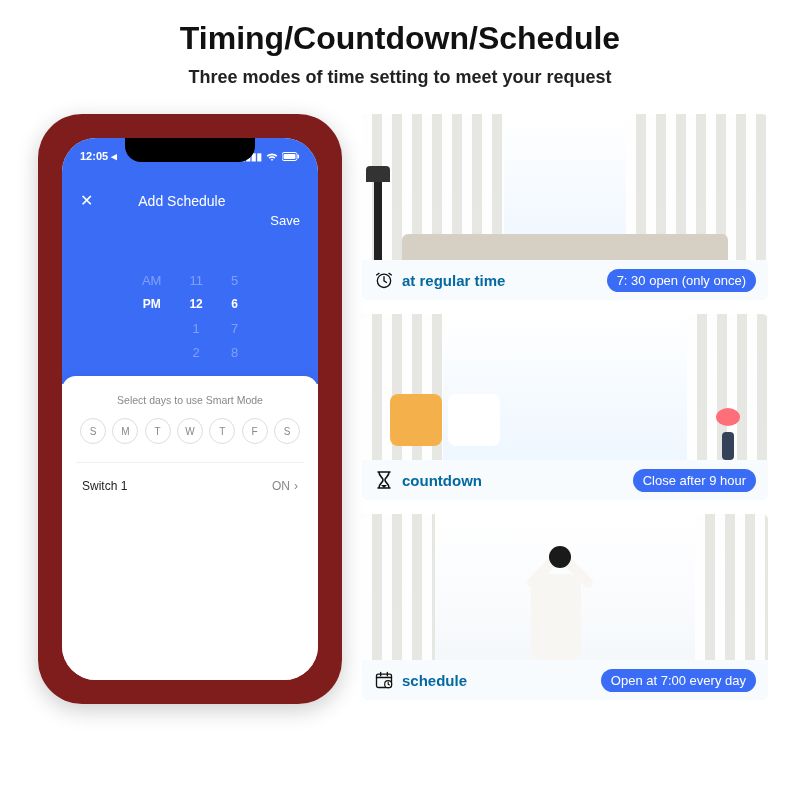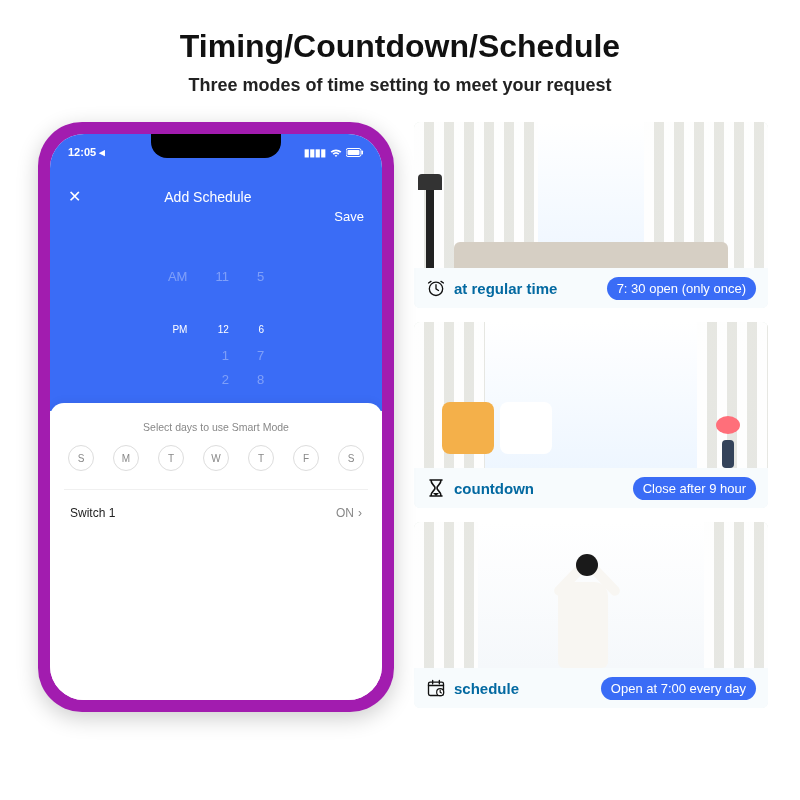--- a/index.html
+++ b/index.html
@@ -12,41 +12,40 @@
     position: relative;
   }
   .page {
     padding: 20px 32px;
   }
   .headline {
     text-align: center;
     font-size: 32px;
     font-weight: 700;
     color: #111;
-    margin-top: 8px;
   }
   .subhead {
     text-align: center;
     font-size: 18px;
     font-weight: 600;
     color: #222;
     margin-top: 10px;
   }
   .content {
     display: flex;
     gap: 20px;
     margin-top: 26px;
   }
   
   .phone {
-    width: 356px;
+    width: 304px;
     height: 590px;
-    background: #a21caf;
+    background: #7f1d1d;
     border-radius: 44px;
-    padding: 12px;
+    padding: 24px;
     position: relative;
     box-shadow: 0 6px 22px rgba(0,0,0,.2);
     flex: 0 0 auto;
     margin-left: 6px;
   }
   .screen {
     width: 100%; height: 100%;
     background: #fff;
     border-radius: 34px;
     overflow: hidden;
@@ -83,23 +82,23 @@
   .nav-title { font-size: 14px; }
   .nav-save { font-size: 13px; margin-top: 40px; }
   .time-picker {
     display: flex;
     justify-content: center;
     gap: 28px;
     padding: 8px 0 22px;
     font-size: 14px;
     font-weight: 500;
   }
-  .picker-col { display: flex; flex-direction: column; align-items: flex-end; gap: 6px; }
+  .picker-col { display: flex; flex-direction: column; align-items: center; gap: 6px; }
   .picker-item { color: rgba(255,255,255,.35); font-size: 13px; line-height: 1.4; height: 18px;}
-  .picker-item.selected { color: #fff; font-size: 10px; font-weight: 400; margin-top: 31px; }
+  .picker-item.selected { color: #fff; font-size: 12px; font-weight: 700; }
   .white-card {
     background: #fff;
     border-top-left-radius: 14px;
     border-top-right-radius: 14px;
     margin-top: -8px;
     flex: 1;
     padding: 18px 14px 0;
     box-shadow: 0 -2px 8px rgba(0,0,0,.05);
   }
   .smart-label {

